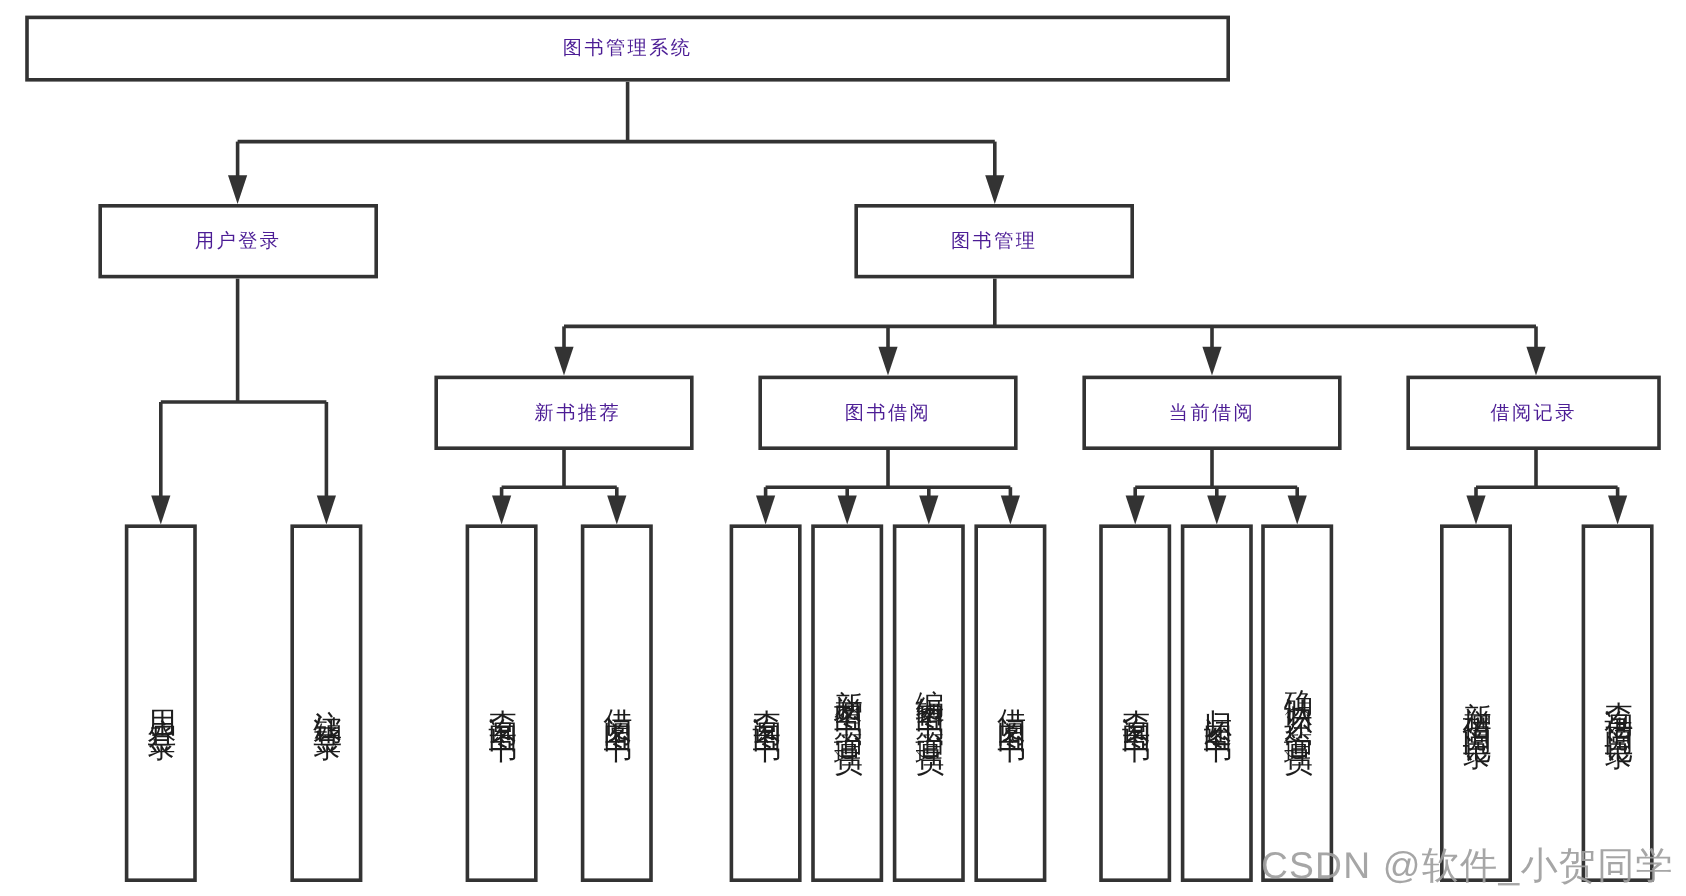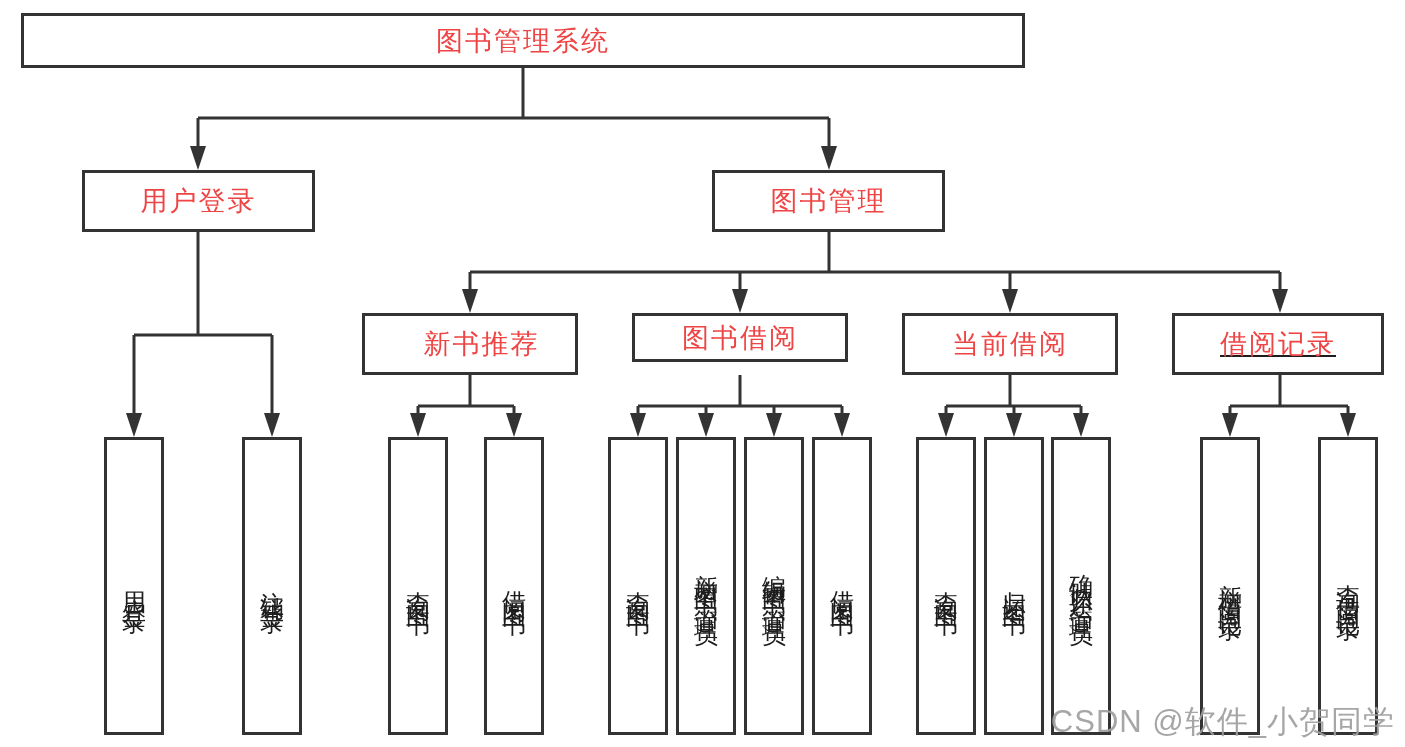--- a/index.html
+++ b/index.html
@@ -17,23 +17,23 @@
   #connectors polygon{fill:#333333;stroke:none;}
   .node{
     position:absolute;
     box-sizing:border-box;
     border:3px solid #333333;
     background:#ffffff;
     display:flex;align-items:center;justify-content:center;
     z-index:1;
   }
   .hlabel{
-    font-size:27px;
+    font-size:16px;
     letter-spacing:2px;
-    color:#ef4444;
+    color:#4c1d95;
     white-space:nowrap;
   }
   .vlabel{
     writing-mode:vertical-rl;
     text-orientation:mixed;
     font-size:24px;
     letter-spacing:7px;
     color:#1d1d1d;
     line-height:1;
   }
@@ -133,27 +133,27 @@
 <div class="node" style="left:82px;top:170px;width:233px;height:62px;">
   <span class="hlabel">用户登录</span>
 </div>
 <div class="node" style="left:712px;top:170px;width:233px;height:62px;">
   <span class="hlabel">图书管理</span>
 </div>
 
 <div class="node" style="left:362px;top:313px;width:216px;height:62px;padding-left:23px;">
   <span class="hlabel">新书推荐</span>
 </div>
-<div class="node" style="left:632px;top:313px;width:216px;height:49px;">
+<div class="node" style="left:632px;top:313px;width:216px;height:62px;">
   <span class="hlabel">图书借阅</span>
 </div>
 <div class="node" style="left:902px;top:313px;width:216px;height:62px;">
   <span class="hlabel">当前借阅</span>
 </div>
-<div class="node" style="left:1172px;top:313px;width:212px;height:62px;text-decoration:underline;">
+<div class="node" style="left:1172px;top:313px;width:212px;height:62px;">
   <span class="hlabel">借阅记录</span>
 </div>
 
 <div class="node" style="left:104px;top:437px;width:60px;height:298px;">
   <span class="vlabel">用户登录</span>
 </div>
 <div class="node" style="left:242px;top:437px;width:60px;height:298px;">
   <span class="vlabel">注销登录</span>
 </div>
 

